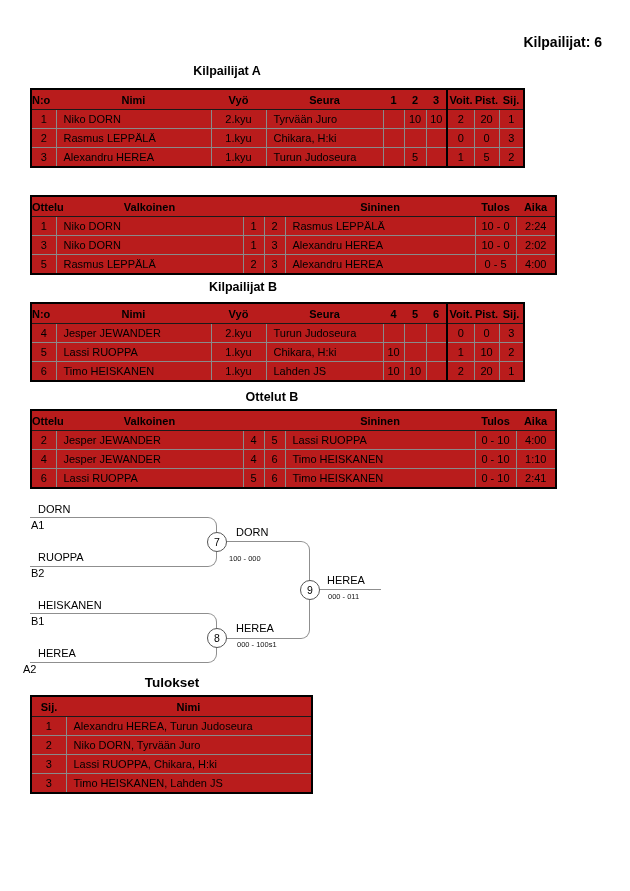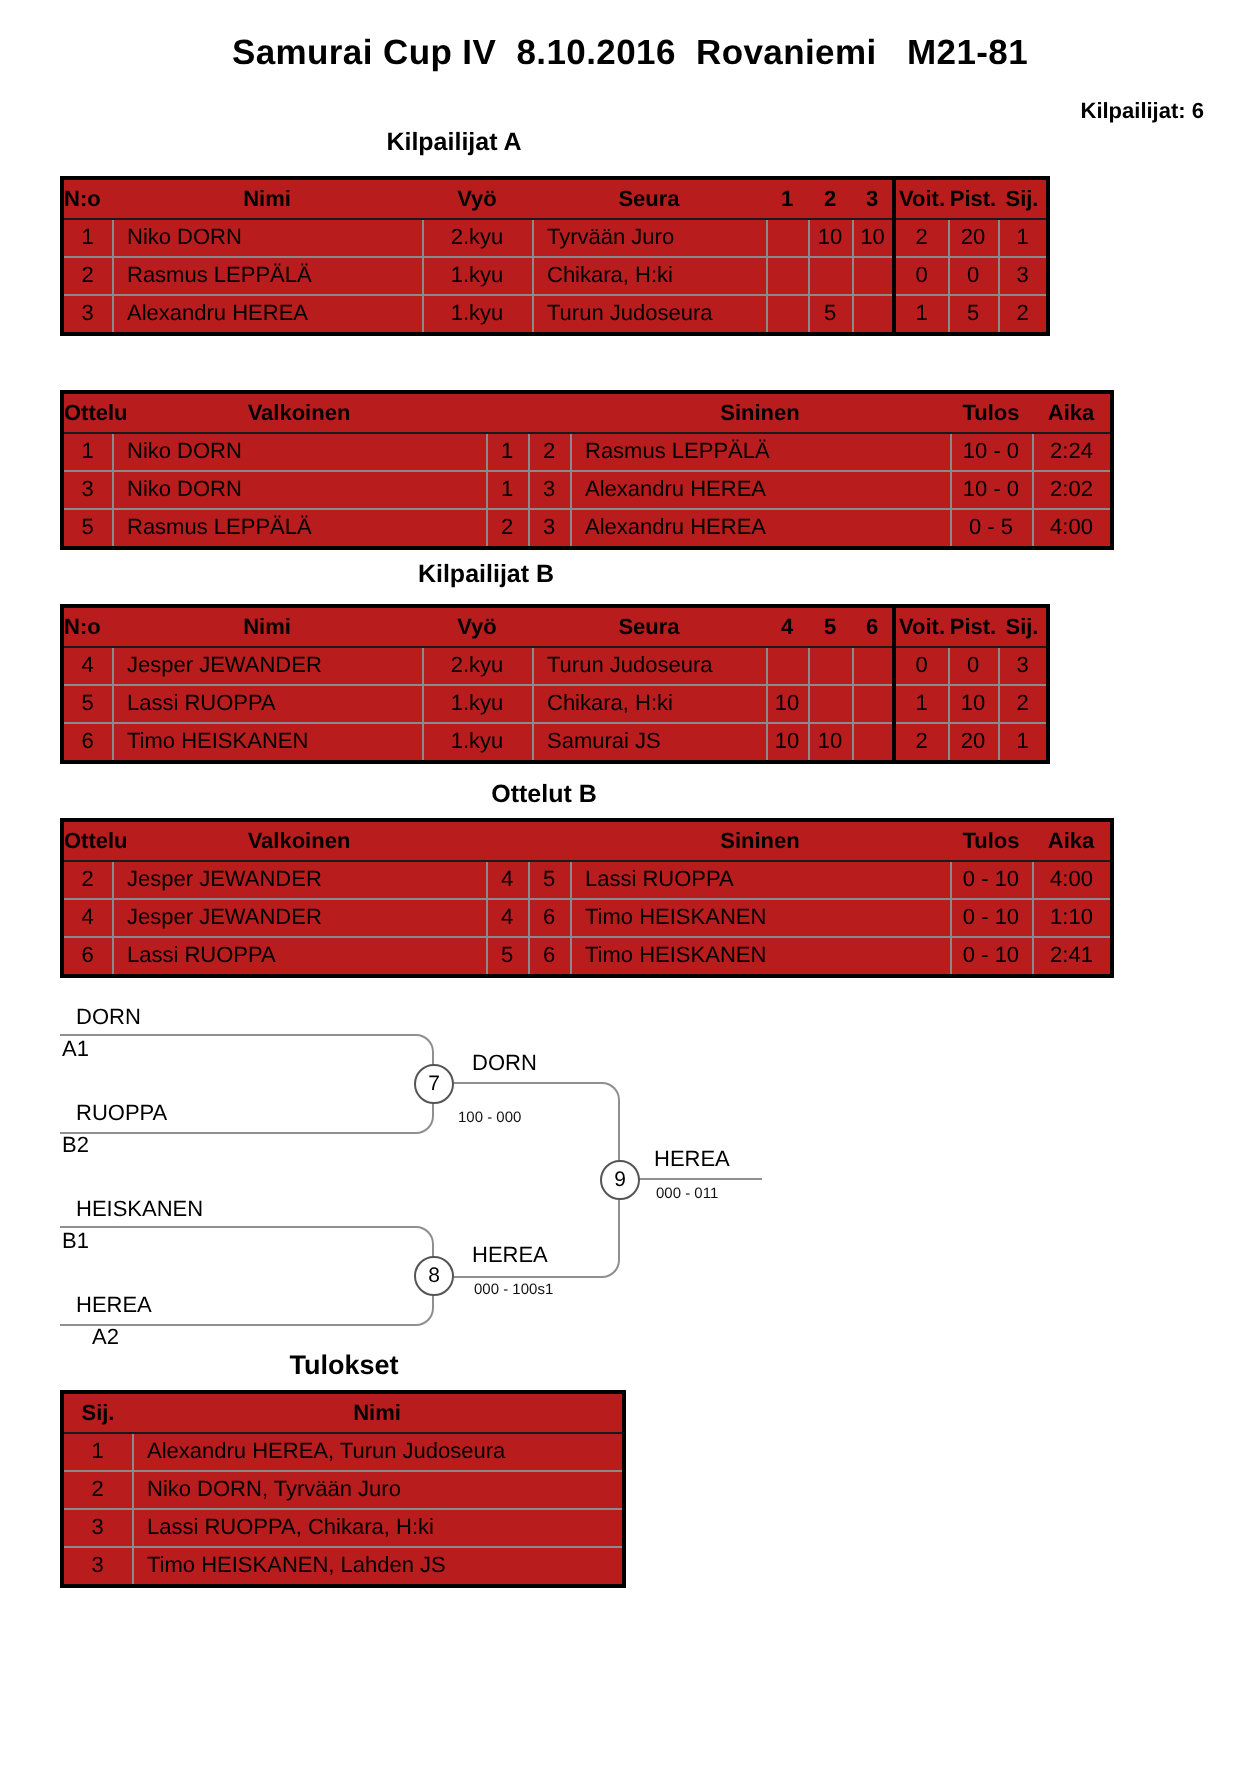--- a/index.html
+++ b/index.html
@@ -6,21 +6,21 @@
   #page{
     position:relative;width:630px;height:891px;background:#ffffff;
     font-family:"Liberation Sans","DejaVu Sans",sans-serif;color:#000;
     margin:0 auto;overflow:hidden;
   }
   .abs{position:absolute;}
   #main-title{
     top:16px;left:50%;transform:translateX(-50%);
     font-size:17.5px;font-weight:bold;white-space:pre;letter-spacing:.2px;
   }
-  #competitors-count{top:50px;right:28px;font-size:11px;font-weight:bold;padding-left:40px;}
+  #competitors-count{top:34px;right:28px;font-size:14px;font-weight:bold;padding-left:40px;}
   .sec-title{font-size:12.5px;font-weight:bold;transform:translateX(-50%);white-space:nowrap;}
   .sec-title.big{font-size:13.5px;}
 
   table{border-collapse:collapse;table-layout:fixed;position:absolute;background:#b91c1c;}
   table.grid{border:2px solid #000;}
   .grid th{
     font-size:11px;font-weight:bold;height:19px;padding:0;
     border:none;border-bottom:1.2px solid #1a1a1a;
     white-space:nowrap;overflow:visible;text-align:center;vertical-align:middle;
   }
@@ -49,21 +49,20 @@
   }
   .br-name{font-size:11px;white-space:nowrap;}
   .br-seed{font-size:11px;white-space:nowrap;}
   .br-score{font-size:7.5px;white-space:nowrap;color:#111;}
 </style>
 </head>
 <body>
 
 <div id="page">
 
-  <div id="main-title" class="abs">Samurai Cup IV  8.10.2016  Rovaniemi   M21-81</div>
   <div id="competitors-count" class="abs">Kilpailijat: 6</div>
 
   <div class="abs sec-title" style="left:227px;top:64px;">Kilpailijat A</div>
   <table class="grid" style="left:30px;top:88px;width:493px;">
     <colgroup>
       <col style="width:25px">
         <col style="width:155px">
         <col style="width:55px">
         <col style="width:117px">
       <col style="width:21px">
@@ -230,21 +229,21 @@
         <td></td>
         <td></td>
         <td class="tl">1</td>
         <td>10</td>
         <td>2</td>
       </tr>
       <tr>
         <td>6</td>
         <td class="l">Timo HEISKANEN</td>
         <td>1.kyu</td>
-        <td class="l">Samurai JS</td>
+        <td class="l">Lahden JS</td>
         <td>10</td>
         <td>10</td>
         <td></td>
         <td class="tl">2</td>
         <td>20</td>
         <td>1</td>
       </tr>
     </tbody>
   </table>
 
@@ -303,21 +302,21 @@
 
   <div>
 
     <div class="abs br-name" style="left:38px;top:503px;">DORN</div>
     <div class="abs br-seed" style="left:31px;top:519px;">A1</div>
     <div class="abs br-name" style="left:38px;top:551px;">RUOPPA</div>
     <div class="abs br-seed" style="left:31px;top:567px;">B2</div>
     <div class="abs br-name" style="left:38px;top:599px;">HEISKANEN</div>
     <div class="abs br-seed" style="left:31px;top:615px;">B1</div>
     <div class="abs br-name" style="left:38px;top:647px;">HEREA</div>
-    <div class="abs br-seed" style="left:46px;top:663px;">A2</div>
+    <div class="abs br-seed" style="left:23px;top:663px;">A2</div>
 
     <div class="abs pair" style="left:30px;top:517px;width:186px;height:48px;"></div>
     <div class="abs pair" style="left:30px;top:613px;width:186px;height:48px;"></div>
     <div class="abs final-conn" style="left:225px;top:541px;width:84px;height:96px;"></div>
     <div class="abs br-line" style="left:318px;top:574.5px;width:63px;height:14px;"></div>
 
     <div class="abs circle" style="left:207px;top:532px;">7</div>
     <div class="abs circle" style="left:207px;top:628px;">8</div>
     <div class="abs circle" style="left:300px;top:580px;">9</div>
 

